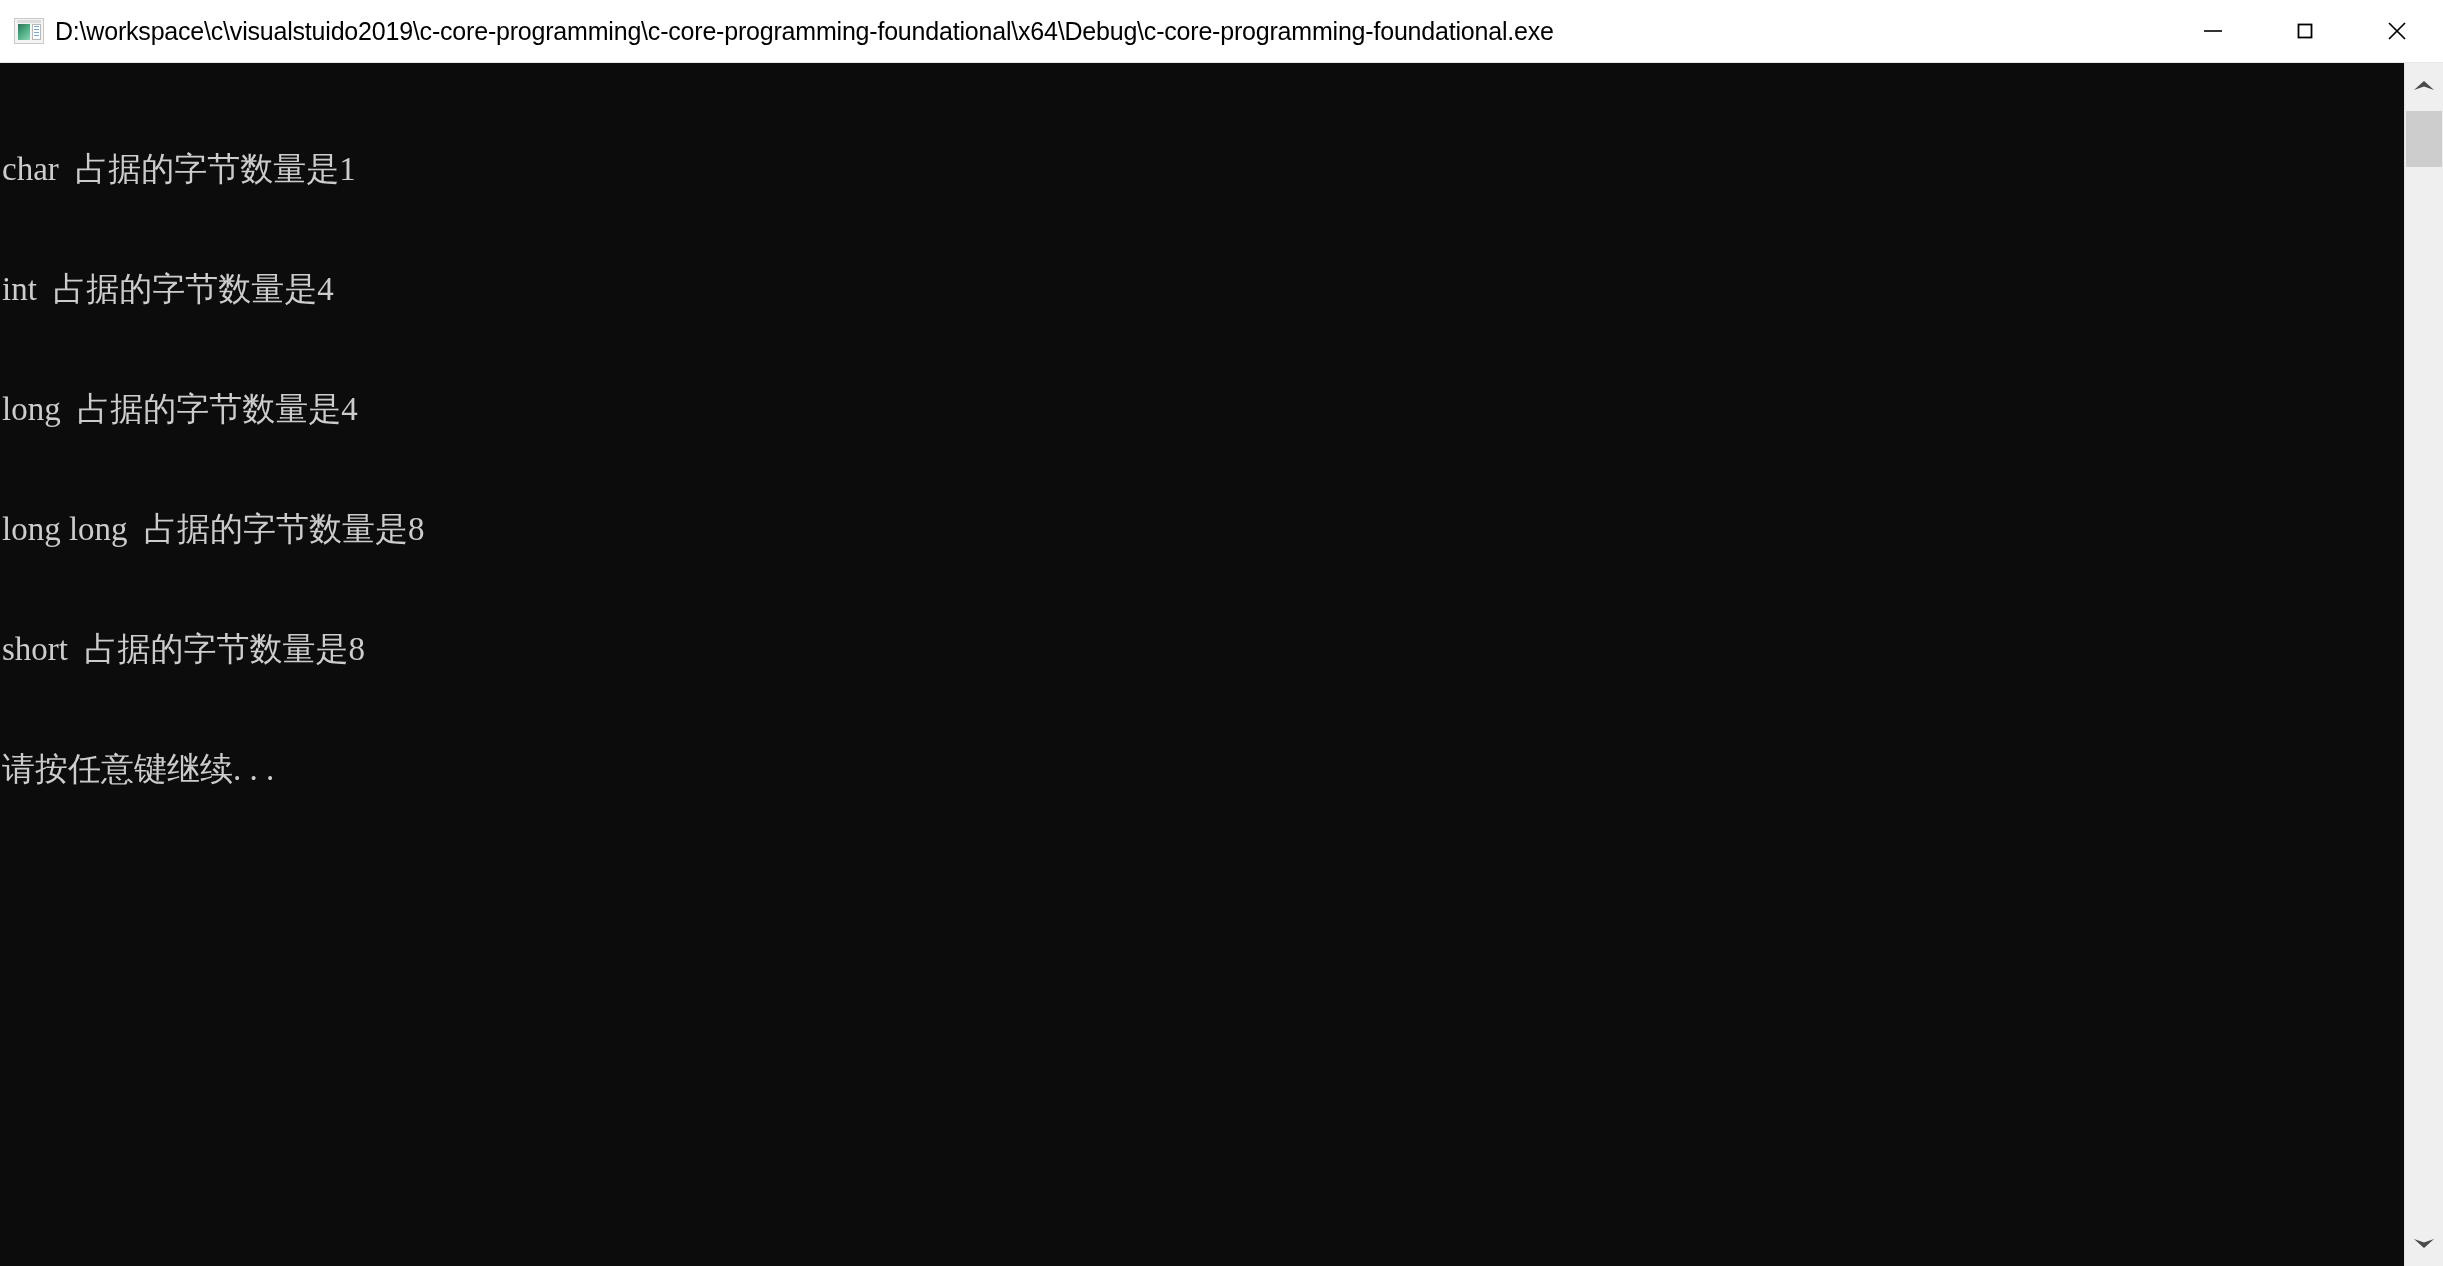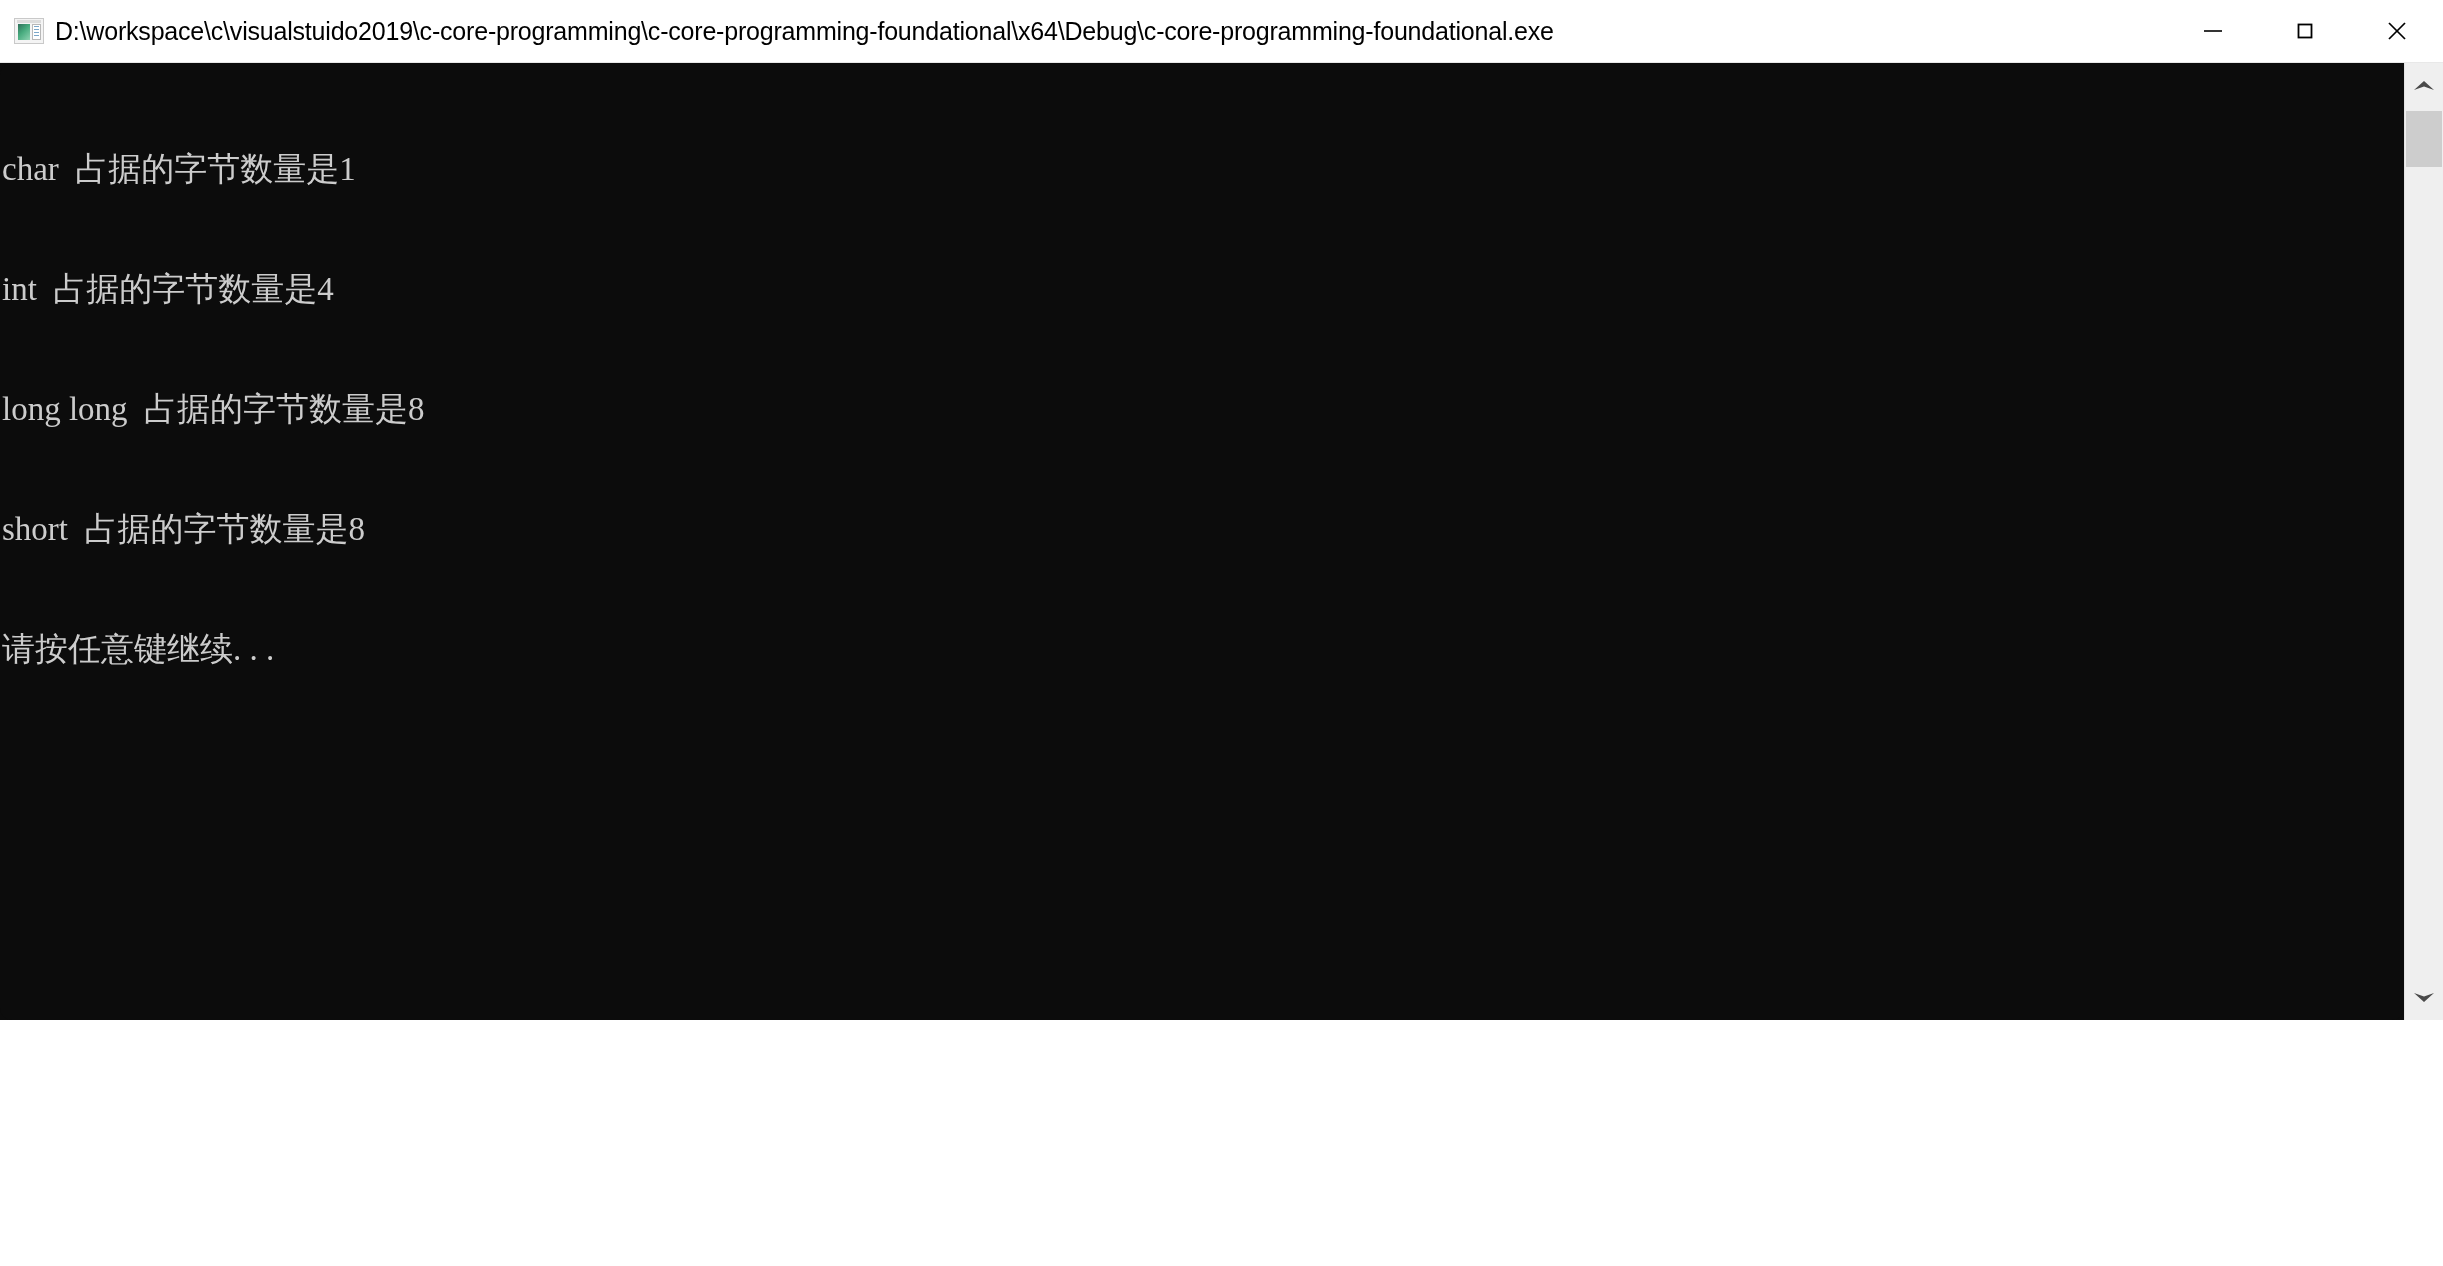--- a/index.html
+++ b/index.html
@@ -11,21 +11,21 @@
     width: 2443px;
     height: 1266px;
     overflow: hidden;
     font-family: "Liberation Sans", sans-serif;
   }
 
   
   .window {
     position: relative;
     width: 2443px;
-    height: 1020px;
+    height: 1266px;
     background: #ffffff;
     display: flex;
     flex-direction: column;
   }
 
   
   .titlebar {
     position: relative;
     height: 62px;
     min-height: 62px;
@@ -217,20 +217,21 @@
           </svg>
         </span>
       </button>
     </div>
   </div>
 
   <div class="console-area">
     <div class="console-output">
       <div class="console-line">char  占据的字节数量是1</div>
       <div class="console-line">int  占据的字节数量是4</div>
+      <div class="console-line">long  占据的字节数量是4</div>
       <div class="console-line">long long  占据的字节数量是8</div>
       <div class="console-line">short  占据的字节数量是8</div>
       <div class="console-line">请按任意键继续. . .</div>
     </div>
 
     <div class="scrollbar">
       <div class="sb-arrow up">
         <span>
           <svg width="24" height="16" viewBox="0 0 24 16">
             <path d="M2 12 L12 3 L22 12 L12 8.5 Z" fill="#4a4a4a"></path>

